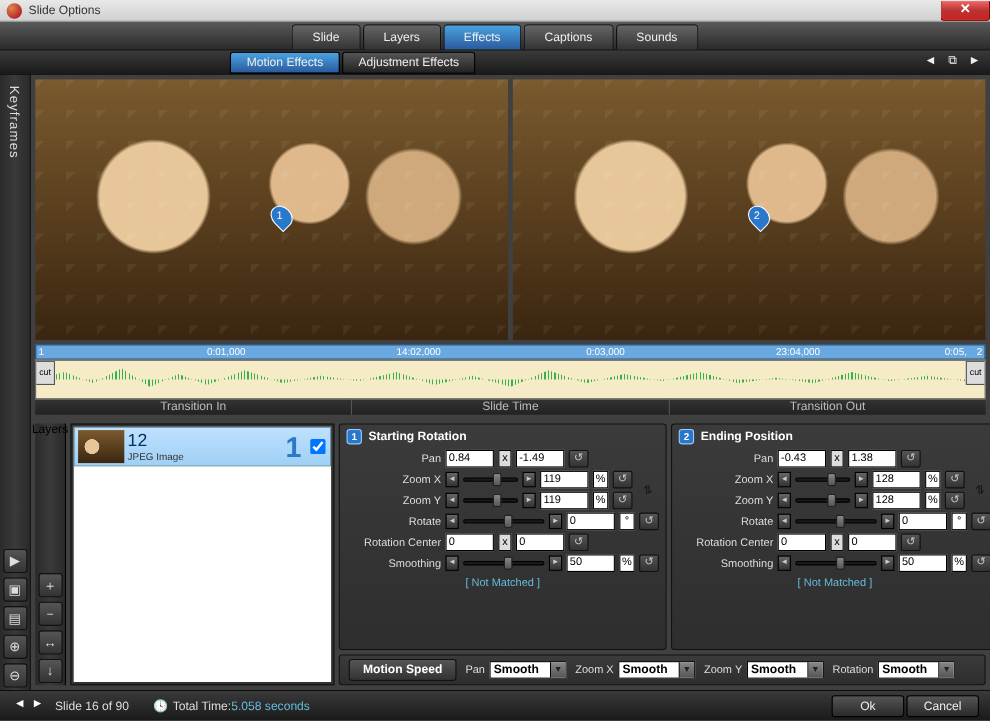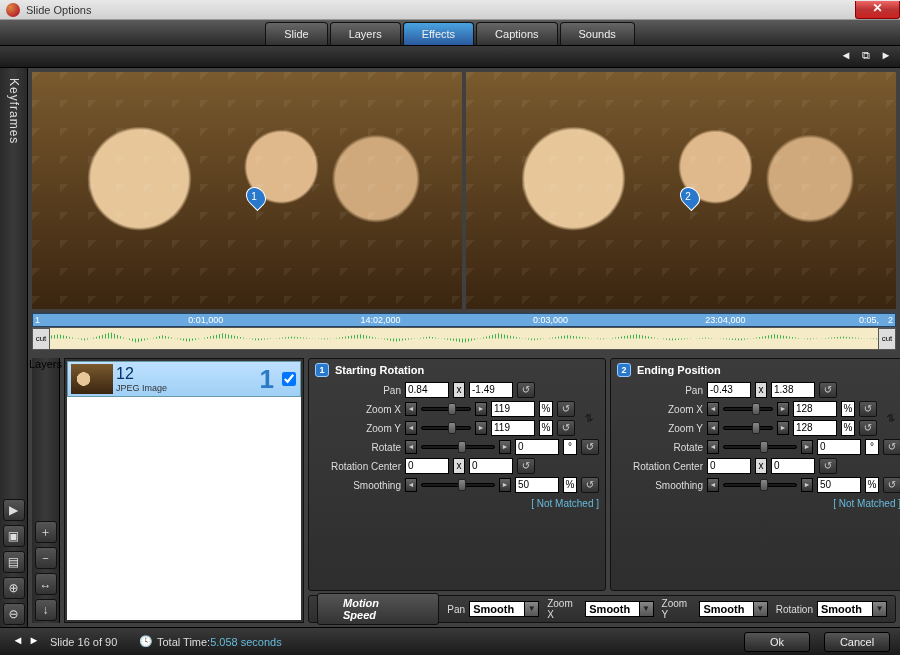--- a/index.html
+++ b/index.html
@@ -42,21 +42,21 @@
   radial-gradient(circle at 58% 40%, #dfb98c 0 12%, transparent 13%),
   radial-gradient(circle at 80% 45%, #cfa97c 0 11%, transparent 12%),
   linear-gradient(#7a5a2e,#3a2510); }
 .marker { position:absolute; width:18px; height:22px; background:#2a78cc; border:1px solid #fff; border-radius:50% 50% 50% 0; transform: rotate(-45deg); left:50%; top:48%; color:#fff; }
 .marker span { position:absolute; transform:rotate(45deg); left:4px; top:3px; font-size:10px; }
 
 
 .timeline-wrap { padding:0 4px 4px 4px; }
 .timeruler { height:14px; background:#6aa9e0; display:flex; justify-content:space-between; align-items:center; font-size:9px; color:#022; padding:0 10px; border:1px solid #246; position:relative;}
 .timeruler .tick { position:absolute; color:#fff; font-size:9px; top:1px;}
-.waveform { height:23px; background:#f5ecc7; border:1px solid #555; position:relative; overflow:hidden; }
+.waveform { height:36px; background:#f5ecc7; border:1px solid #555; position:relative; overflow:hidden; }
 .wave { position:absolute; inset:0; background:
   repeating-linear-gradient(90deg, rgba(0,160,70,.0) 0 2px, rgba(0,160,70,.0) 2px 4px),
   linear-gradient(#f5ecc7,#f5ecc7);
 }
 .wave::before{content:"";position:absolute;inset:0;background:
  repeating-linear-gradient(90deg, rgba(34,170,60,.9) 0 1px, transparent 1px 3px);
  clip-path: polygon(0 50%, 3% 30%, 6% 60%, 9% 20%, 12% 70%, 15% 35%, 18% 65%, 22% 25%, 26% 60%, 30% 40%, 34% 55%, 38% 30%, 42% 65%, 46% 40%, 50% 70%, 54% 25%, 58% 60%, 62% 35%, 66% 55%, 70% 30%, 74% 60%, 78% 45%, 82% 60%, 86% 30%, 90% 55%, 94% 40%, 98% 55%, 100% 50%, 100% 50%);} 
 .cutbtn { position:absolute; top:0; width:18px; height:22px; background:#ddd; border:1px solid #555; font-size:8px; text-align:center; line-height:20px; cursor:pointer;}
 .cutbtn.left{left:-1px;} .cutbtn.right{right:-1px;}
 .sections { height:14px; background:linear-gradient(#333,#222); display:flex; font-size:10px; color:#bbb; }
@@ -84,37 +84,37 @@
 .ctrlrow { display:flex; align-items:center; gap:4px; }
 .ctrllabel { width:86px; text-align:right; color:#ddd; font-size:10px; }
 .numbox { width:44px; height:16px; background:#fff; border:1px solid #000; font-size:10px; padding:0 2px; line-height:14px;}
 .unitbox { width:14px; height:16px; background:#fff; border:1px solid #000; font-size:10px; text-align:center; line-height:14px;}
 .xbox { width:12px;height:16px;background:#ddd;border:1px solid #000;text-align:center;font-size:10px;line-height:14px;}
 .slider { flex:1; height:14px; display:flex; align-items:center; gap:2px; min-width:50px;}
 .slidetrack { flex:1; height:4px; background:#1a1a1a; border:1px solid #000; border-radius:2px; position:relative; }
 .slidethumb { position:absolute; width:8px; height:12px; background:linear-gradient(#888,#555); border:1px solid #222; top:-5px; border-radius:2px;}
 .arrowbtn { width:12px;height:14px;background:linear-gradient(#666,#333);border:1px solid #000;color:#ccc;text-align:center;font-size:7px;line-height:12px;cursor:pointer;}
 .iconbtn { width:18px;height:16px;background:linear-gradient(#555,#333);border:1px solid #111;border-radius:2px;text-align:center;cursor:pointer;color:#ccc;font-size:10px;line-height:14px;}
-.notmatched { text-align:right; color:#6bd; font-size:10px; margin-top:2px; cursor:pointer;}
+.notmatched { text-align:center; color:#6bd; font-size:10px; margin-top:2px; cursor:pointer;}
 .linkicon { width:20px; display:flex; align-items:center; justify-content:center;}
 
 .speedbar { background:linear-gradient(#3b3b3b,#2e2e2e); border:1px solid #111; border-radius:3px; padding:4px 8px; display:flex; align-items:center; gap:8px; height:28px;}
-.speedlabel { background:linear-gradient(#555,#333); color:#fff; font-weight:bold; padding:3px 25px; border:1px solid #111; border-radius:3px;font-style:italic;}
+.speedlabel { background:linear-gradient(#555,#333); color:#fff; font-weight:bold; padding:3px 12px; border:1px solid #111; border-radius:3px;}
 .combo { width:70px; height:16px; background:#fff; border:1px solid #000; display:flex; align-items:center; font-size:10px; }
 .combo span{flex:1;padding:0 3px;font-weight:bold;} .combo .dd{width:14px;background:linear-gradient(#888,#555);text-align:center;color:#222;font-size:8px;border-left:1px solid #000;cursor:pointer;line-height:14px;}
 .speedgroup { display:flex; align-items:center; gap:4px;}
 .speedgroup label { color:#ddd; font-size:10px;}
 
 
 .footer { height:28px; background: linear-gradient(#3a3a3a,#1a1a1a); display:flex; align-items:center; padding:0 10px; border-top:1px solid #000; color:#ddd;}
 .footer .navarrow{width:16px;height:16px;color:#fff;cursor:pointer;text-align:center;}
 .footer .slidecounter{margin:0 8px;}
 .footer .totaltime{color:#6bd;}
 .footer .clockicon{margin-left:14px;margin-right:4px;}
-.footer .btns{margin-left:auto;display:flex;gap:14px;}
+.footer .btns{margin-left:auto;display:flex;gap:2px;}
 .footbtn { width:66px;height:20px;background:linear-gradient(#555,#2a2a2a);border:1px solid #000;color:#eee;border-radius:3px;cursor:pointer;line-height:18px;text-align:center;}
 
 
 .content2 { display:flex; flex:1; min-height:0;}
 .sidebar2 { width:28px; background: linear-gradient(90deg,#2a2a2a,#3a3a3a,#2a2a2a); display:flex; flex-direction:column; align-items:center; border-right:1px solid #000;}
 </style>
 </head>
 <body>
 
 <div class="titlebar">
@@ -127,20 +127,24 @@
 
 <div class="maintabs">
   <div class="maintab">Slide</div>
   <div class="maintab">Layers</div>
   <div class="maintab active">Effects</div>
   <div class="maintab">Captions</div>
   <div class="maintab">Sounds</div>
 </div>
 
 <div class="subtabbar">
+  <div class="subtabs">
+    <div class="subtab active">Motion Effects</div>
+    <div class="subtab">Adjustment Effects</div>
+  </div>
   <div class="subicons">
     <div class="subicon">◄</div>
     <div class="subicon">⧉</div>
     <div class="subicon">►</div>
   </div>
 </div>
 
 <div class="content">
 
   <div class="sidebar">
@@ -177,20 +181,25 @@
         <span class="tick" style="left:38%">14:02,000</span>
         <span class="tick" style="left:58%">0:03,000</span>
         <span class="tick" style="left:78%">23:04,000</span>
         <span class="tick" style="right:16px">0:05,</span>
         <span class="tick" style="right:2px">2</span>
       </div>
       <div class="waveform">
         <div class="wave"></div>
         <div class="cutbtn left">cut</div>
         <div class="cutbtn right">cut</div>
+      </div>
+      <div class="sections">
+        <div>Transition In</div>
+        <div>Slide Time</div>
+        <div>Transition Out</div>
       </div>
     </div>
 
     <div class="lower content2">
 
       <div class="sidebar2">
         <div class="vlabel">Layers</div>
         <div style="flex:1"></div>
         <div class="sidetool">＋</div>
         <div class="sidetool">－</div>

